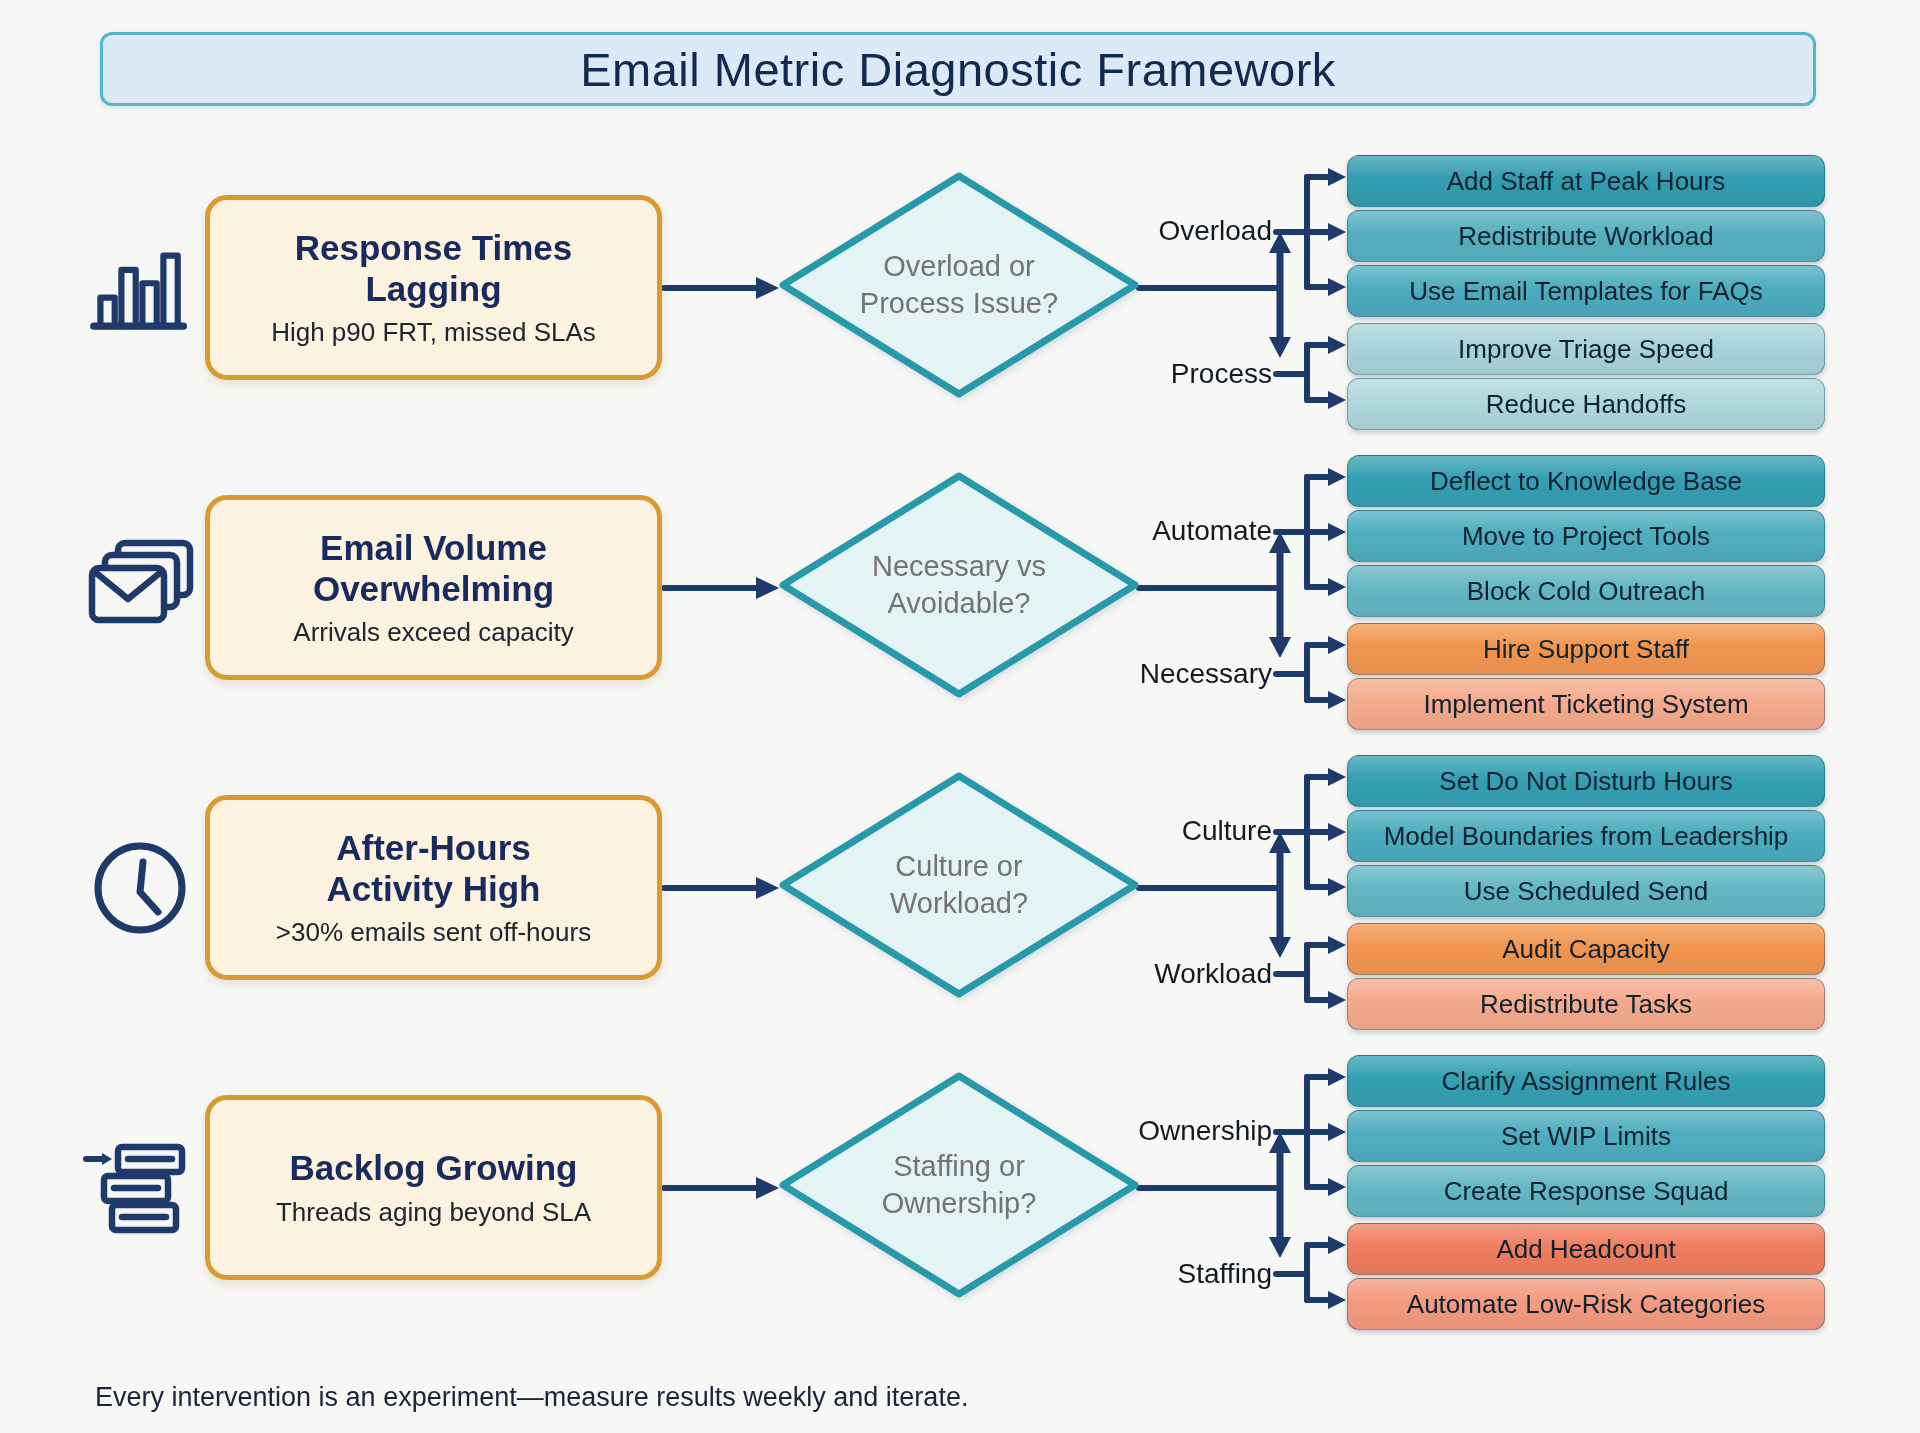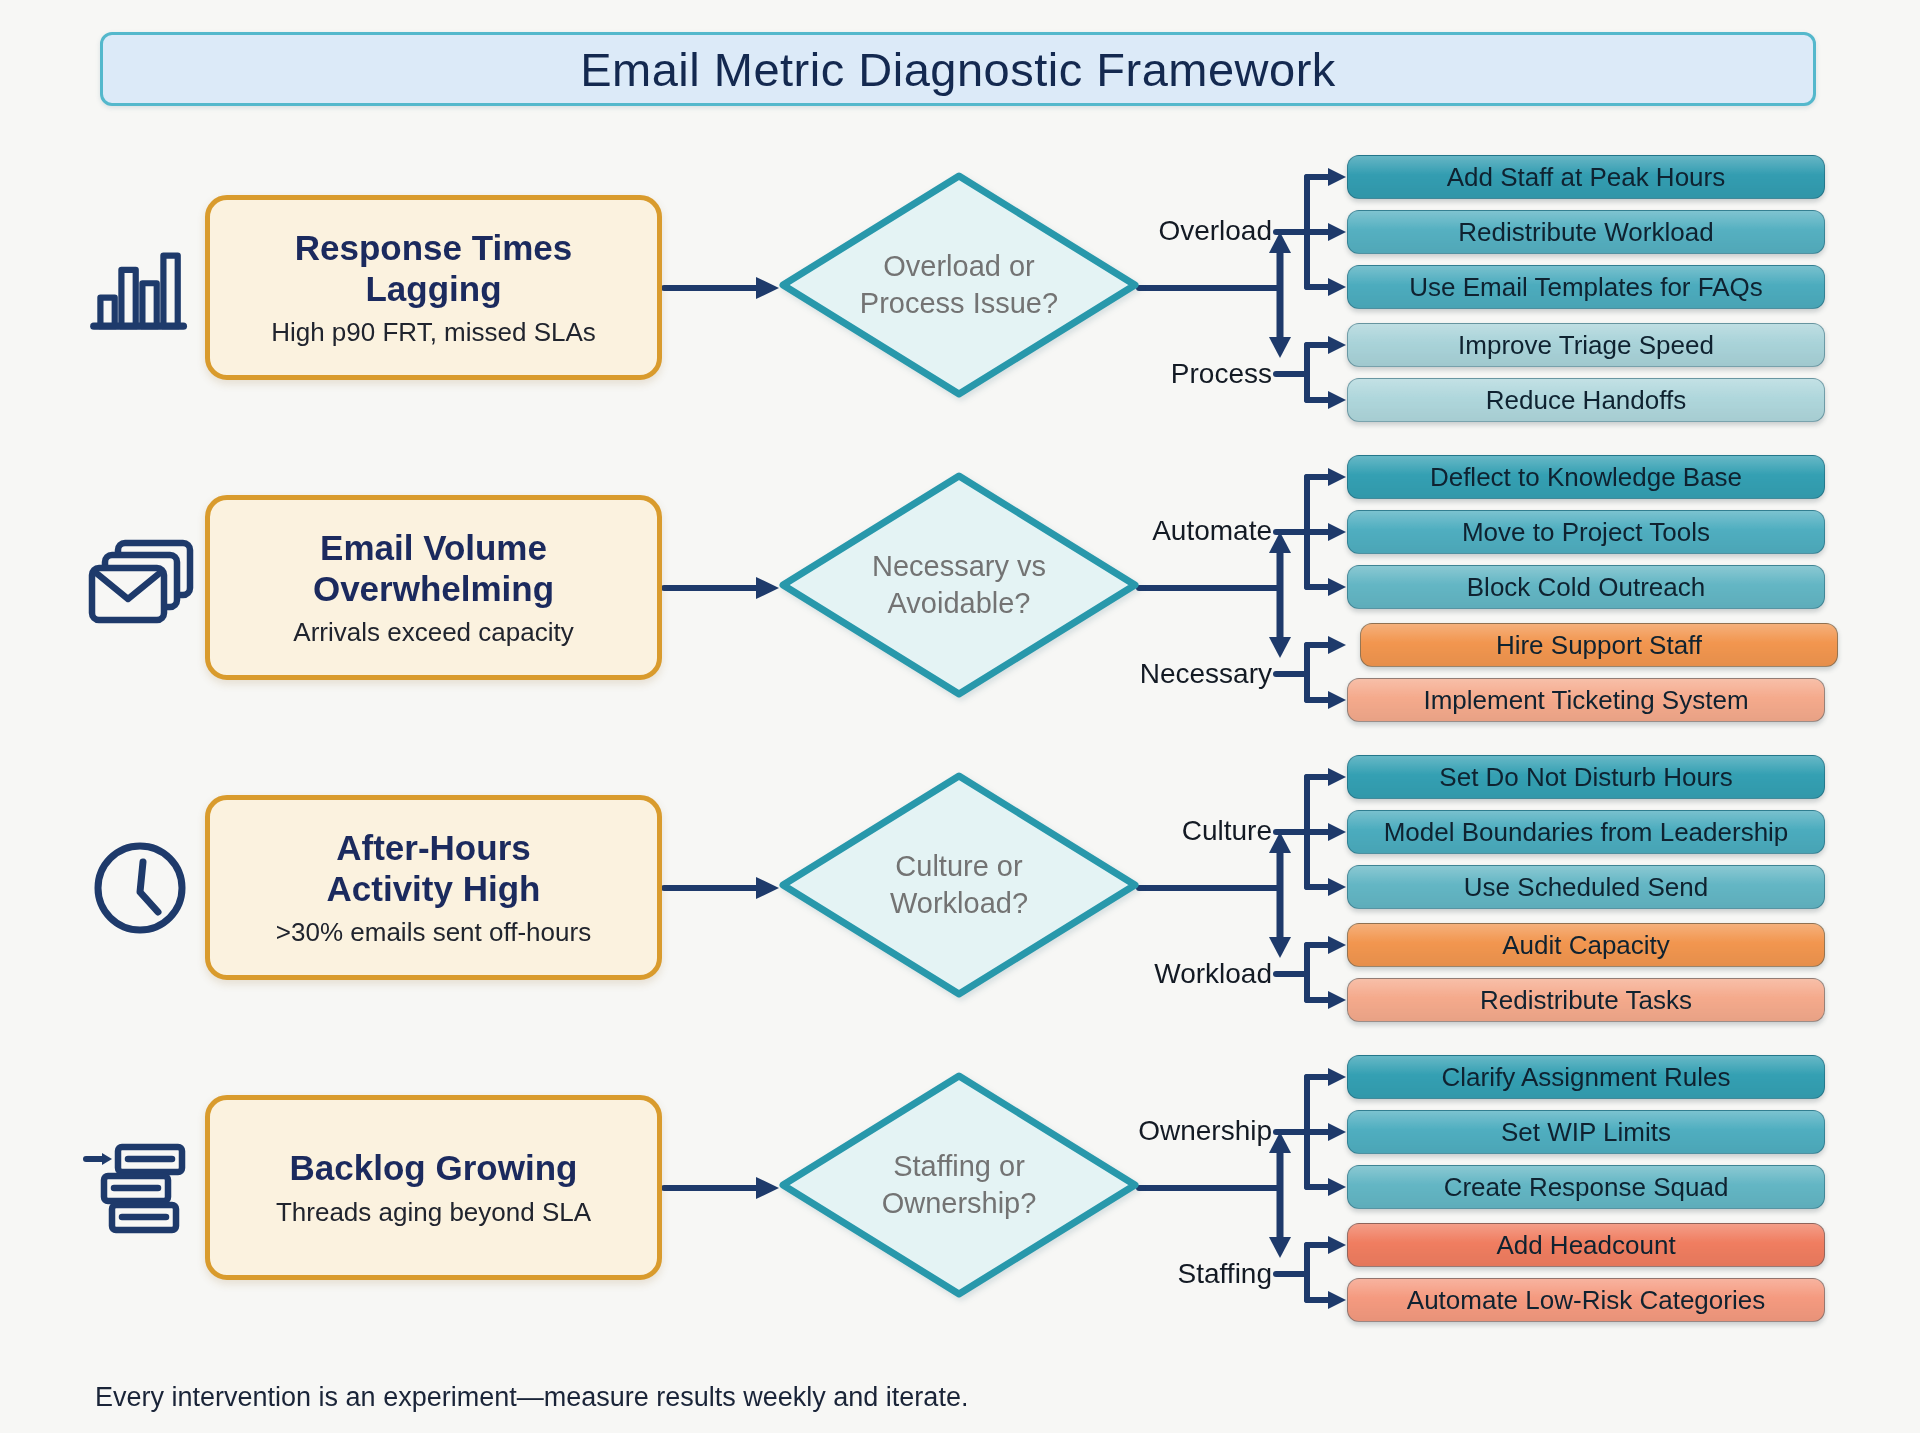--- a/index.html
+++ b/index.html
@@ -47,21 +47,21 @@
   .d-text{
     position:absolute;inset:0;display:flex;align-items:center;justify-content:center;
     text-align:center;font-size:29px;color:#737373;line-height:1.28;white-space:pre-line;
   }
   .blabel{
     position:absolute;left:1040px;width:232px;text-align:right;
     font-size:28px;color:#131A24;line-height:34px;
   }
   .bl0{top:64px}.bl1{top:207px}
   .action{
-    position:absolute;left:1347px;width:478px;height:44px;border-radius:12px;
+    position:absolute;left:1347px;width:478px;height:52px;border-radius:12px;
     display:flex;align-items:center;justify-content:center;
     font-size:26px;color:#0F2230;border:1px solid rgba(15,70,90,.4);
     background-image:linear-gradient(180deg,rgba(255,255,255,.25),rgba(255,255,255,0) 45%,rgba(0,0,0,.05));
     box-shadow:0 3px 5px rgba(40,60,70,.22);
   }
   .a0{top:5px}.a1{top:60px}.a2{top:115px}.a3{top:173px}.a4{top:228px}
   .footer{position:absolute;left:95px;top:1382px;font-size:27px;color:#1A2438;}
 </style>
 </head>
 <body>
@@ -180,21 +180,21 @@
   <div class="blabel bl1">Necessary</div>
   <div class="action a0" style="background-color: rgb(52, 160, 179);">
       <span>Deflect to Knowledge Base</span>
     </div>
   <div class="action a1" style="background-color: rgb(79, 174, 192);">
       <span>Move to Project Tools</span>
     </div>
   <div class="action a2" style="background-color: rgb(99, 182, 196);">
       <span>Block Cold Outreach</span>
     </div>
-  <div class="action a3" style="background-color: rgb(242, 150, 79); margin-left: 13px;">
+  <div class="action a3" style="background-color: rgb(242, 150, 79);">
       <span>Hire Support Staff</span>
     </div>
   <div class="action a4" style="background-color: rgb(245, 170, 140);">
       <span>Implement Ticketing System</span>
     </div>
 </div>
 
 <div class="row r2">
   <svg class="wires" viewBox="0 0 1920 300">
     <line x1="664" y1="138" x2="756" y2="138"></line>

